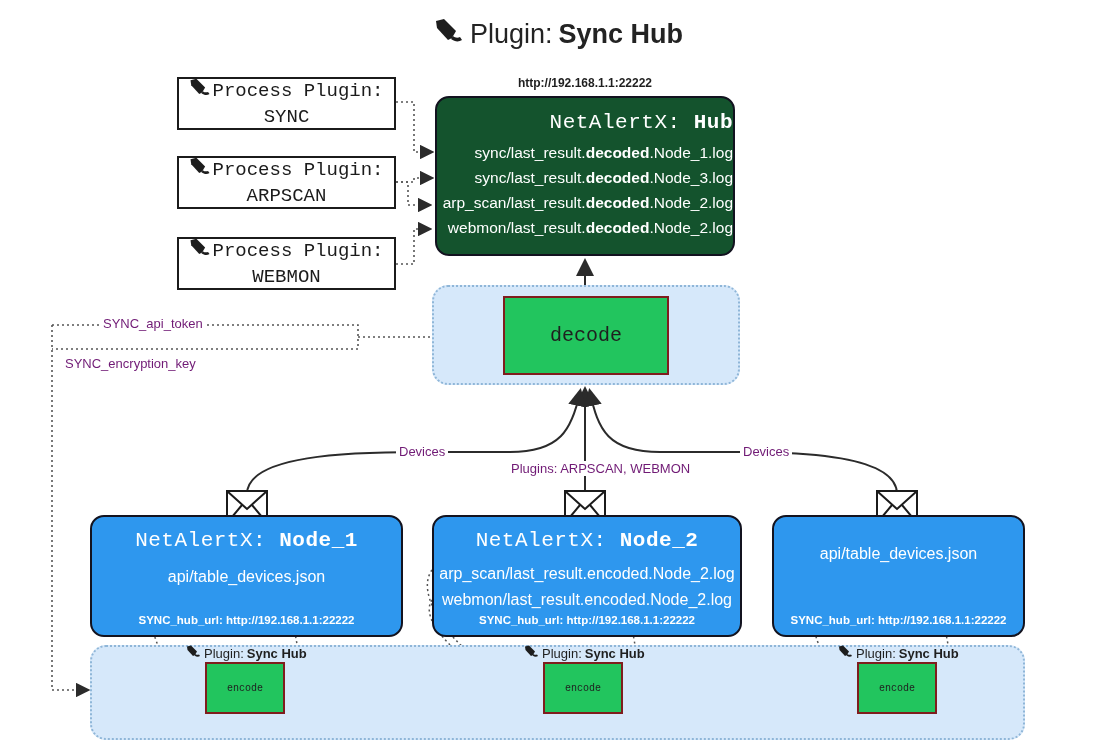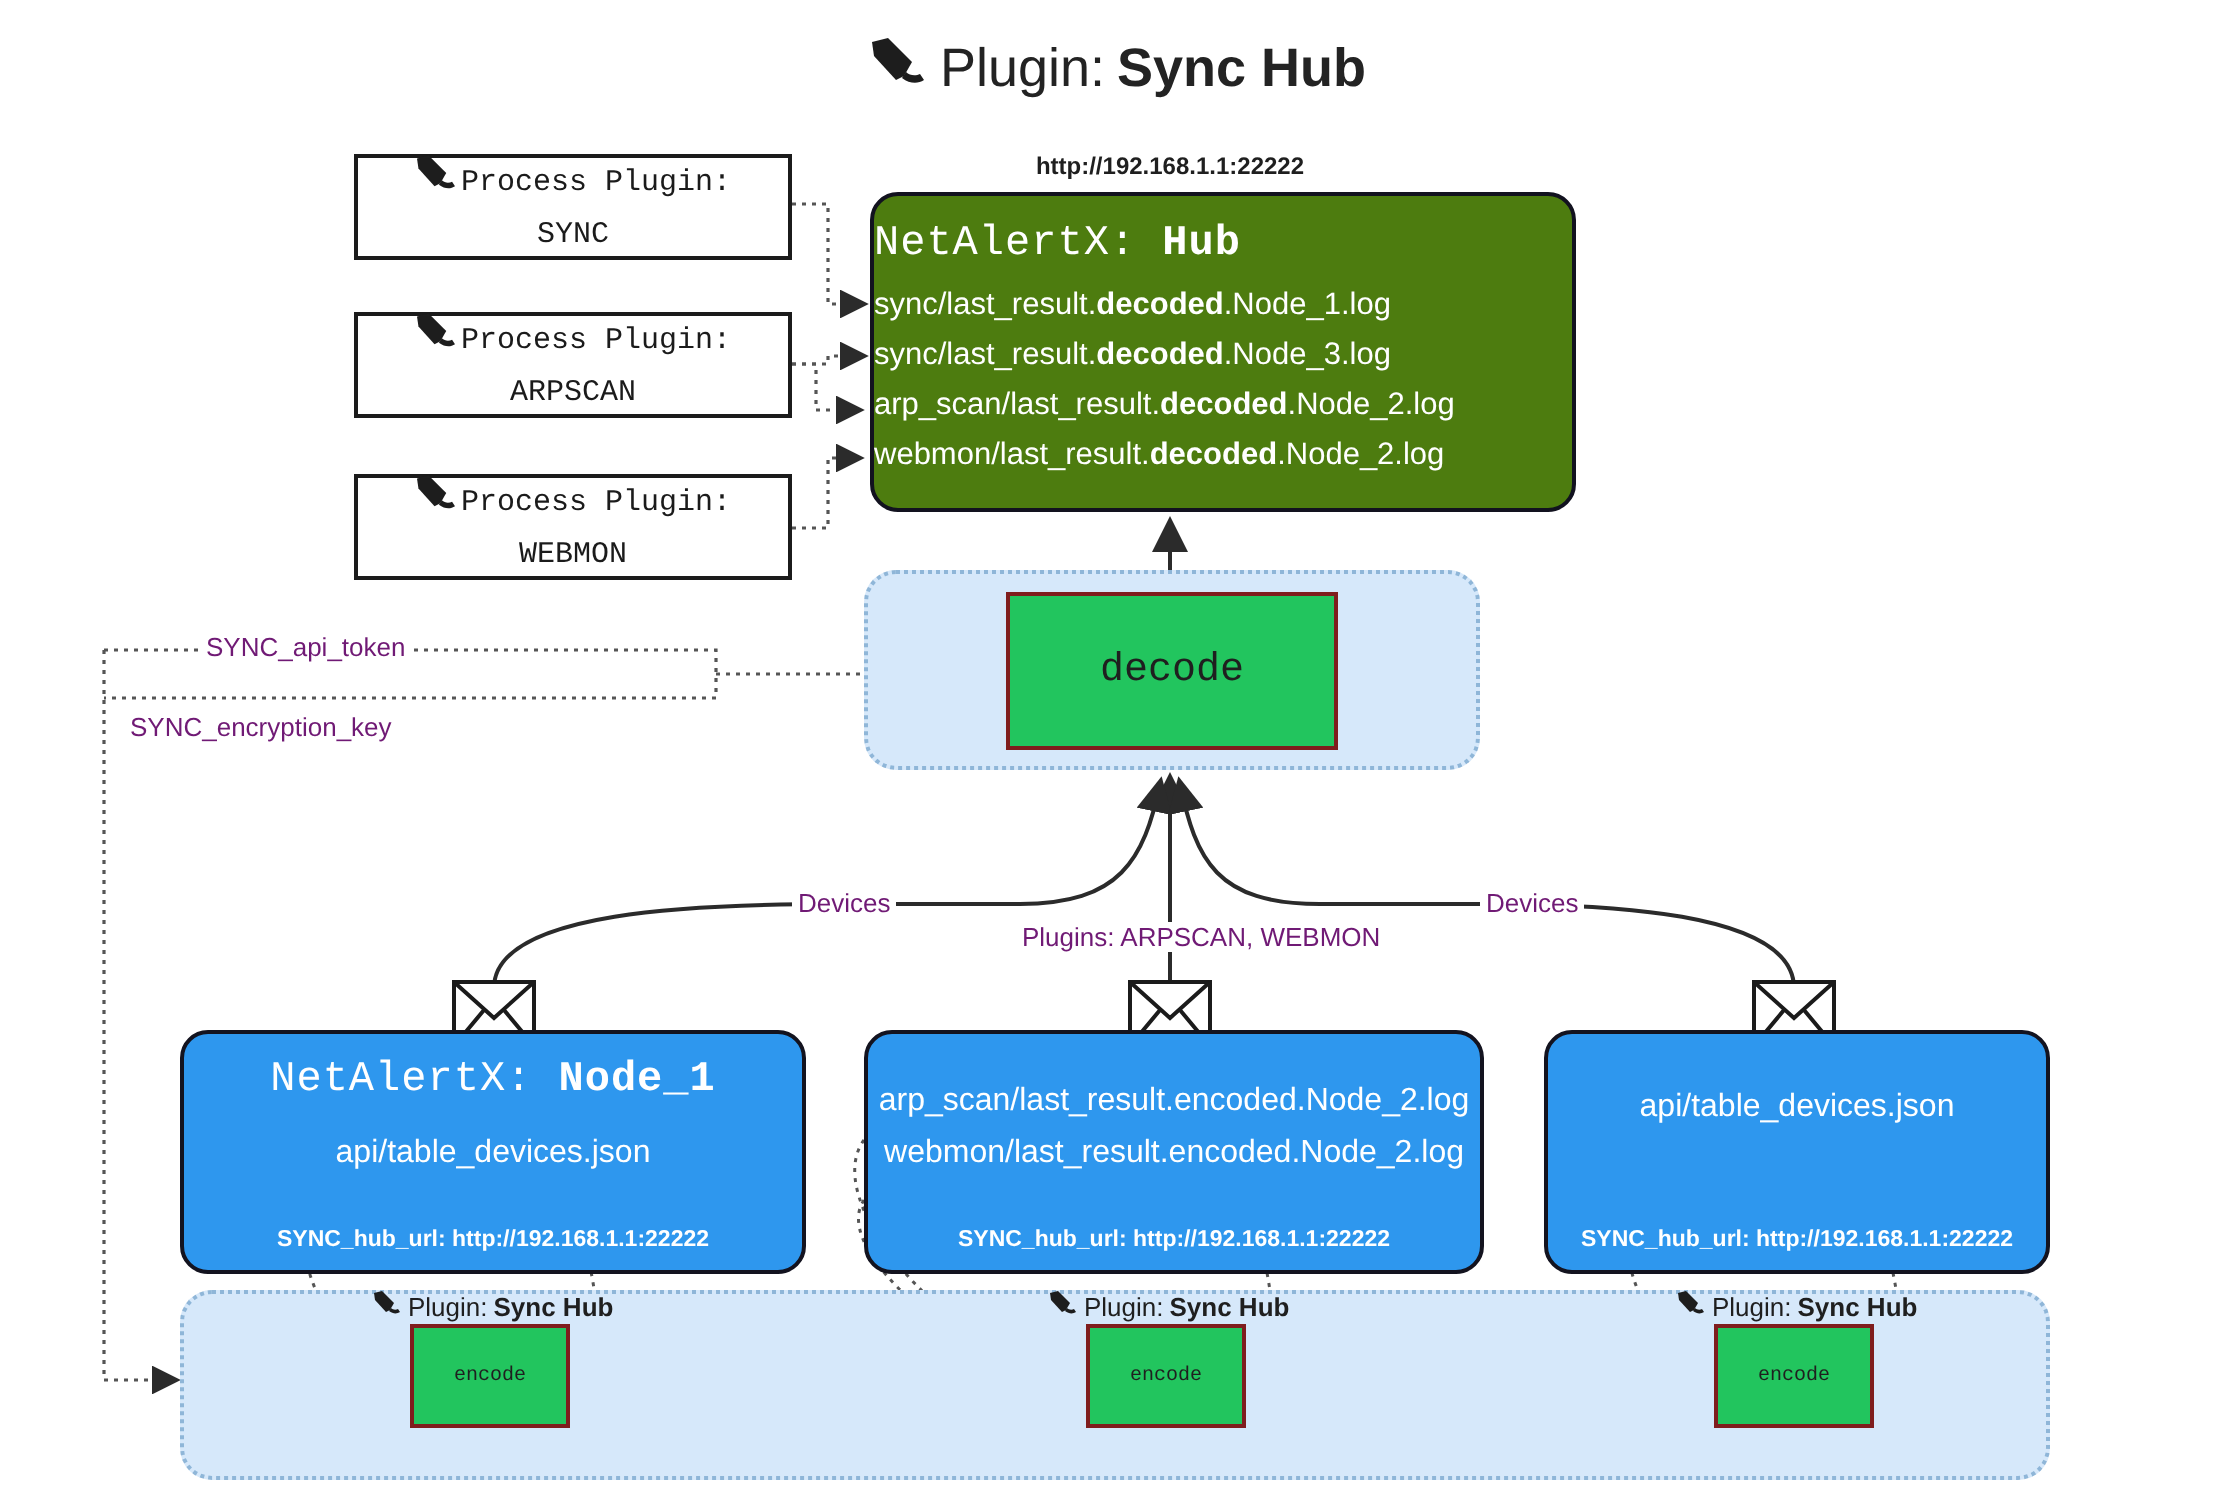--- a/index.html
+++ b/index.html
@@ -15,29 +15,29 @@
          display:flex;align-items:center;justify-content:center;gap:6px;}
   #title .tlabel{font-weight:400;}
   #title .tbold{font-weight:bold;}
 
   
   .plug{display:inline-block;vertical-align:middle;}
 
   
   .procbox{border:2px solid #1b1b1b;background:#ffffff;
            font-family:"Liberation Mono","DejaVu Sans Mono",monospace;
-           font-size:15px;line-height:25px;color:#1b1b1b;
+           font-size:19px;line-height:25px;color:#1b1b1b;
            display:flex;flex-direction:column;align-items:center;justify-content:center;}
   .procbox .l1{display:flex;align-items:center;gap:1px;white-space:nowrap;}
   .procbox .l2{white-space:nowrap;}
 
   
-  #hub{left:435px;top:96px;width:353px;height:160px;background:#4d7c0f;
+  #hub{left:435px;top:96px;width:300px;height:160px;background:#14532d;
        border:2px solid #12121f;border-radius:14px;color:#ffffff;
-       display:flex;flex-direction:column;align-items:flex-start;padding-top:13px;}
+       display:flex;flex-direction:column;align-items:flex-end;padding-top:13px;}
   #hub .hubtitle{font-family:"Liberation Mono","DejaVu Sans Mono",monospace;font-size:21px;
                  letter-spacing:.5px;}
   #hub .hubtitle b{font-weight:bold;}
   #hub .logline{font-size:15.5px;line-height:25px;white-space:nowrap;}
   #hub .logline b{font-weight:bold;}
   #huburl{left:435px;top:76px;width:300px;text-align:center;font-size:12px;color:#1f1f1f;font-weight:bold;}
 
   
   .lightbox{background:#d6e8fa;border:2px dotted #8fb6d8;border-radius:16px;}
   #decodewrap{left:432px;top:285px;width:308px;height:100px;}
@@ -232,20 +232,23 @@
 
   <div class="abs node" id="node1">
     <div class="ntitle">
       <span>NetAlertX: </span><b>Node_1</b>
     </div>
     <div class="nline" style="margin-top:12px;">api/table_devices.json</div>
     <div class="nurl">SYNC_hub_url: http://192.168.1.1:22222</div>
   </div>
 
   <div class="abs node" id="node2">
+    <div class="ntitle">
+      <span>NetAlertX: </span><b>Node_2</b>
+    </div>
     <div class="nline" style="margin-top:9px;">arp_scan/last_result.encoded.Node_2.log</div>
     <div class="nline">webmon/last_result.encoded.Node_2.log</div>
     <div class="nurl">SYNC_hub_url: http://192.168.1.1:22222</div>
   </div>
 
   <div class="abs node" id="node3">
     <div class="nline" style="margin-top:12px;">api/table_devices.json</div>
     <div class="nurl">SYNC_hub_url: http://192.168.1.1:22222</div>
   </div>
 

